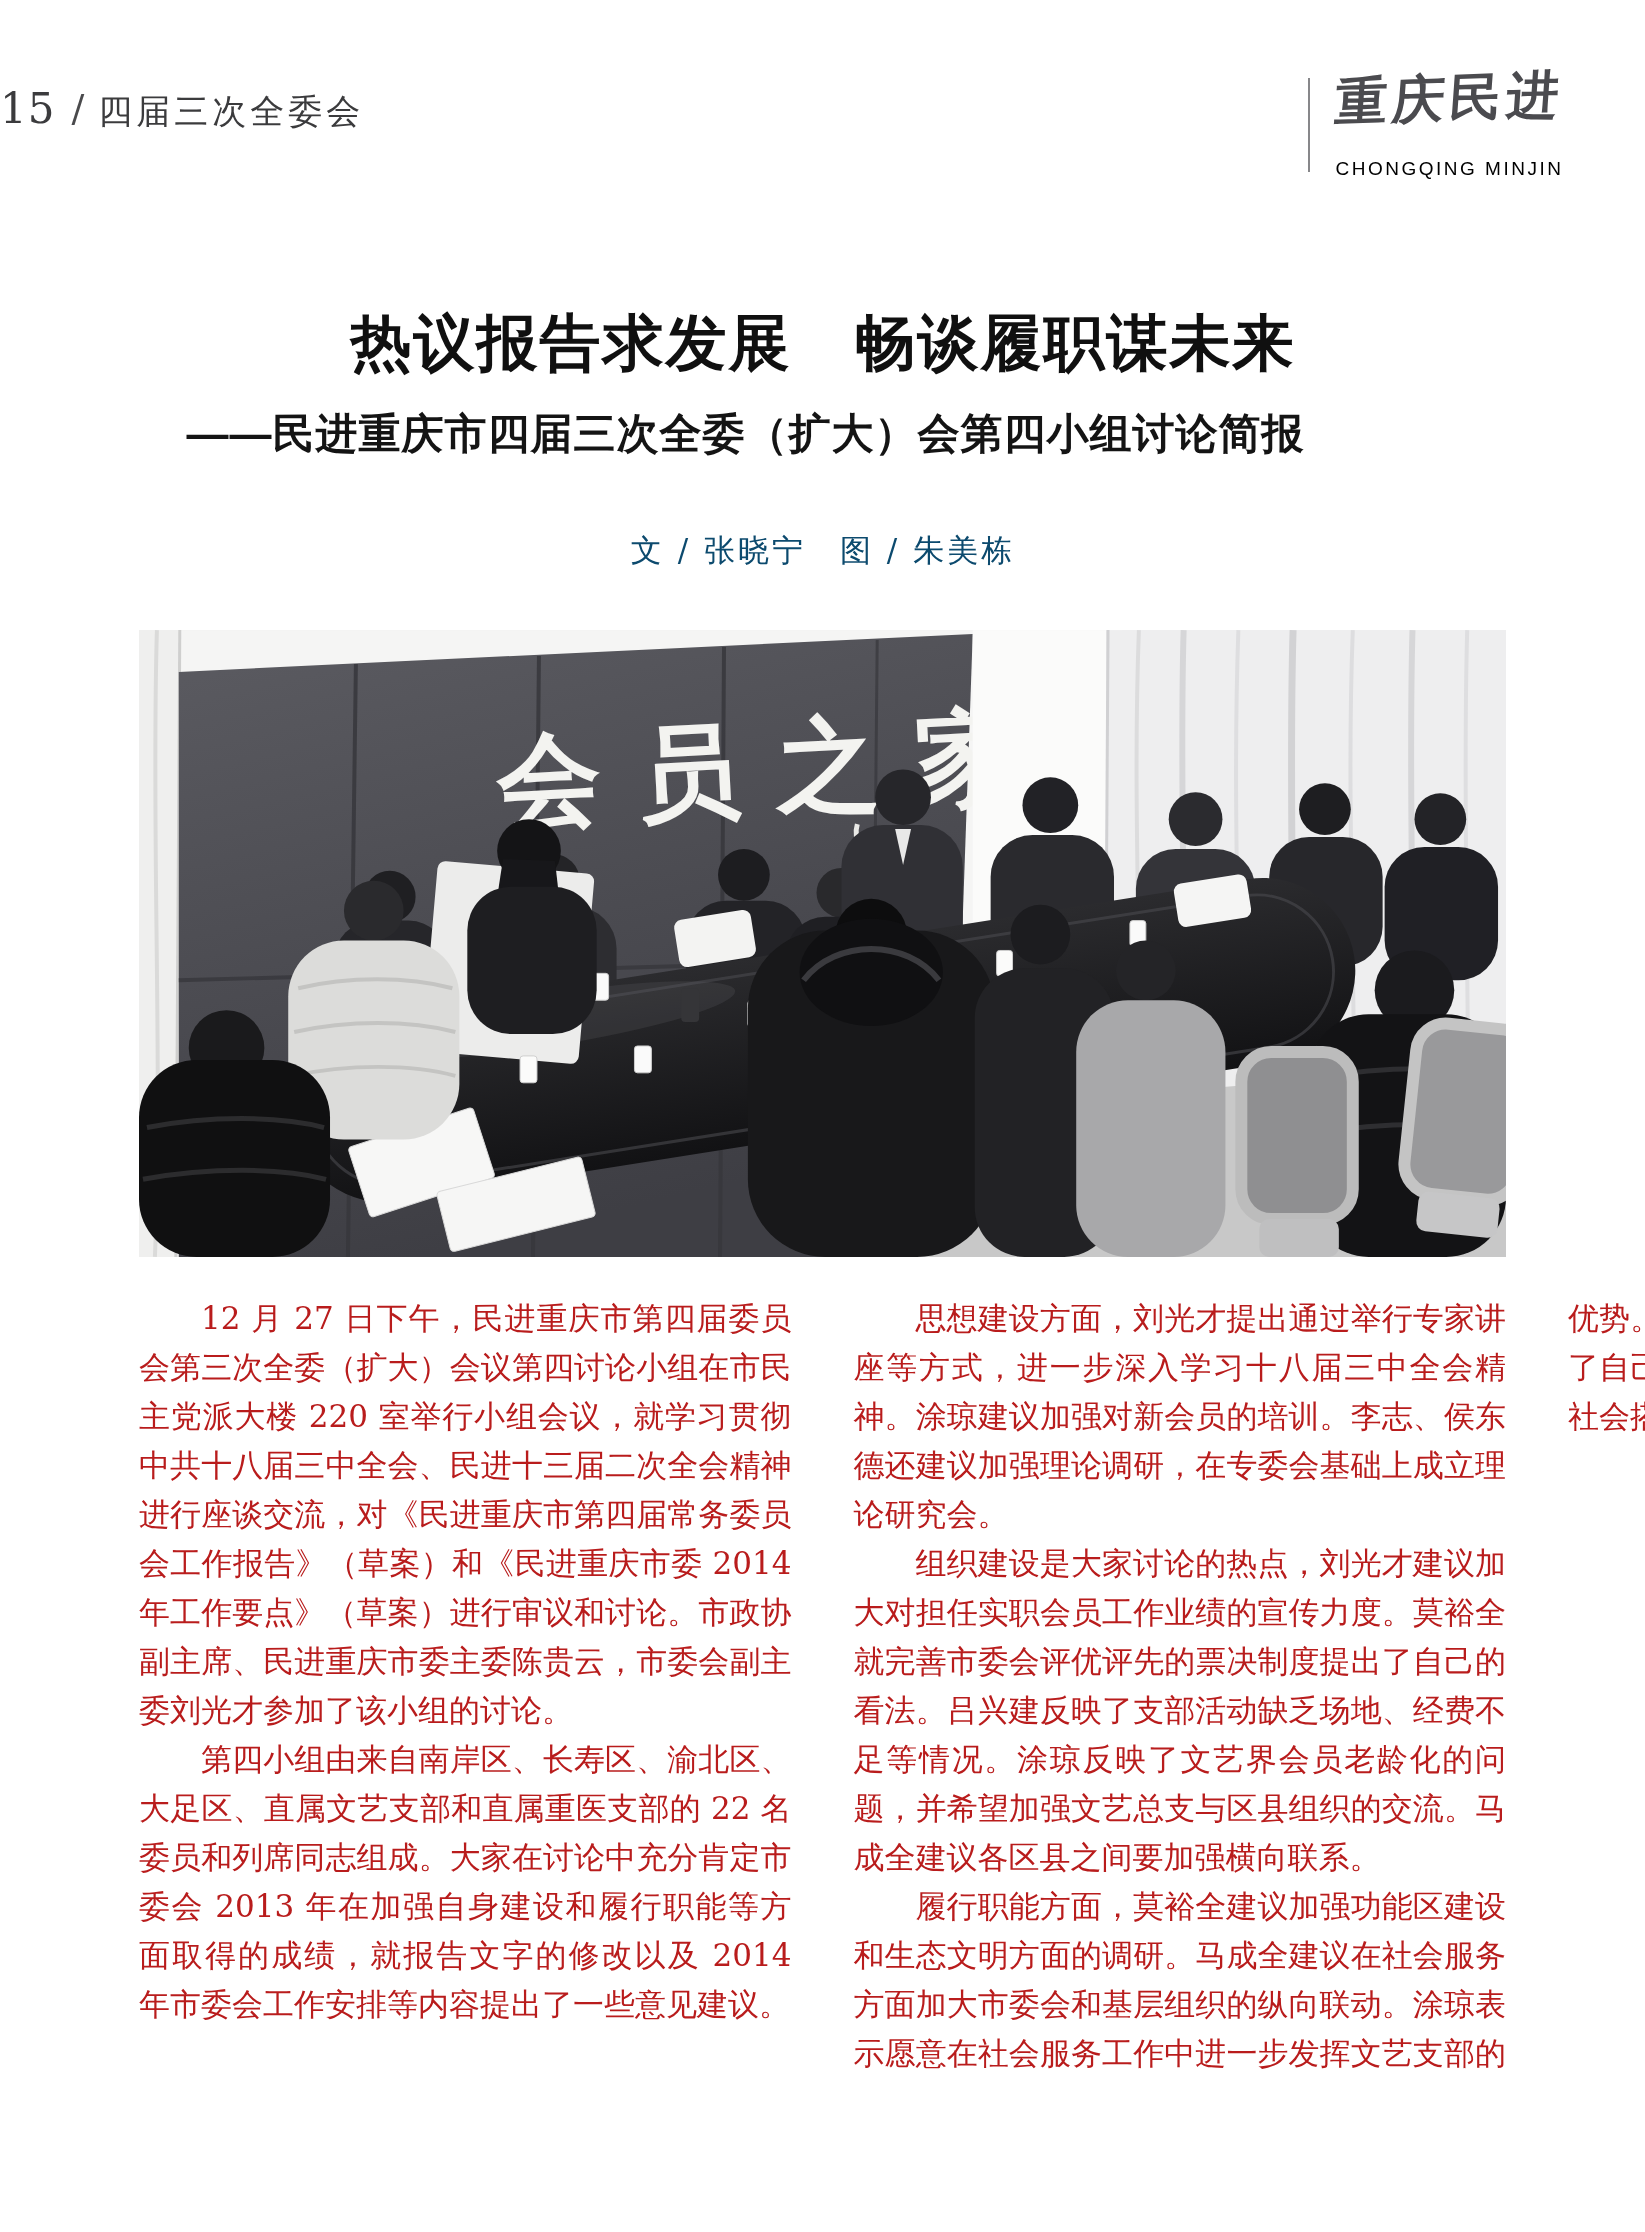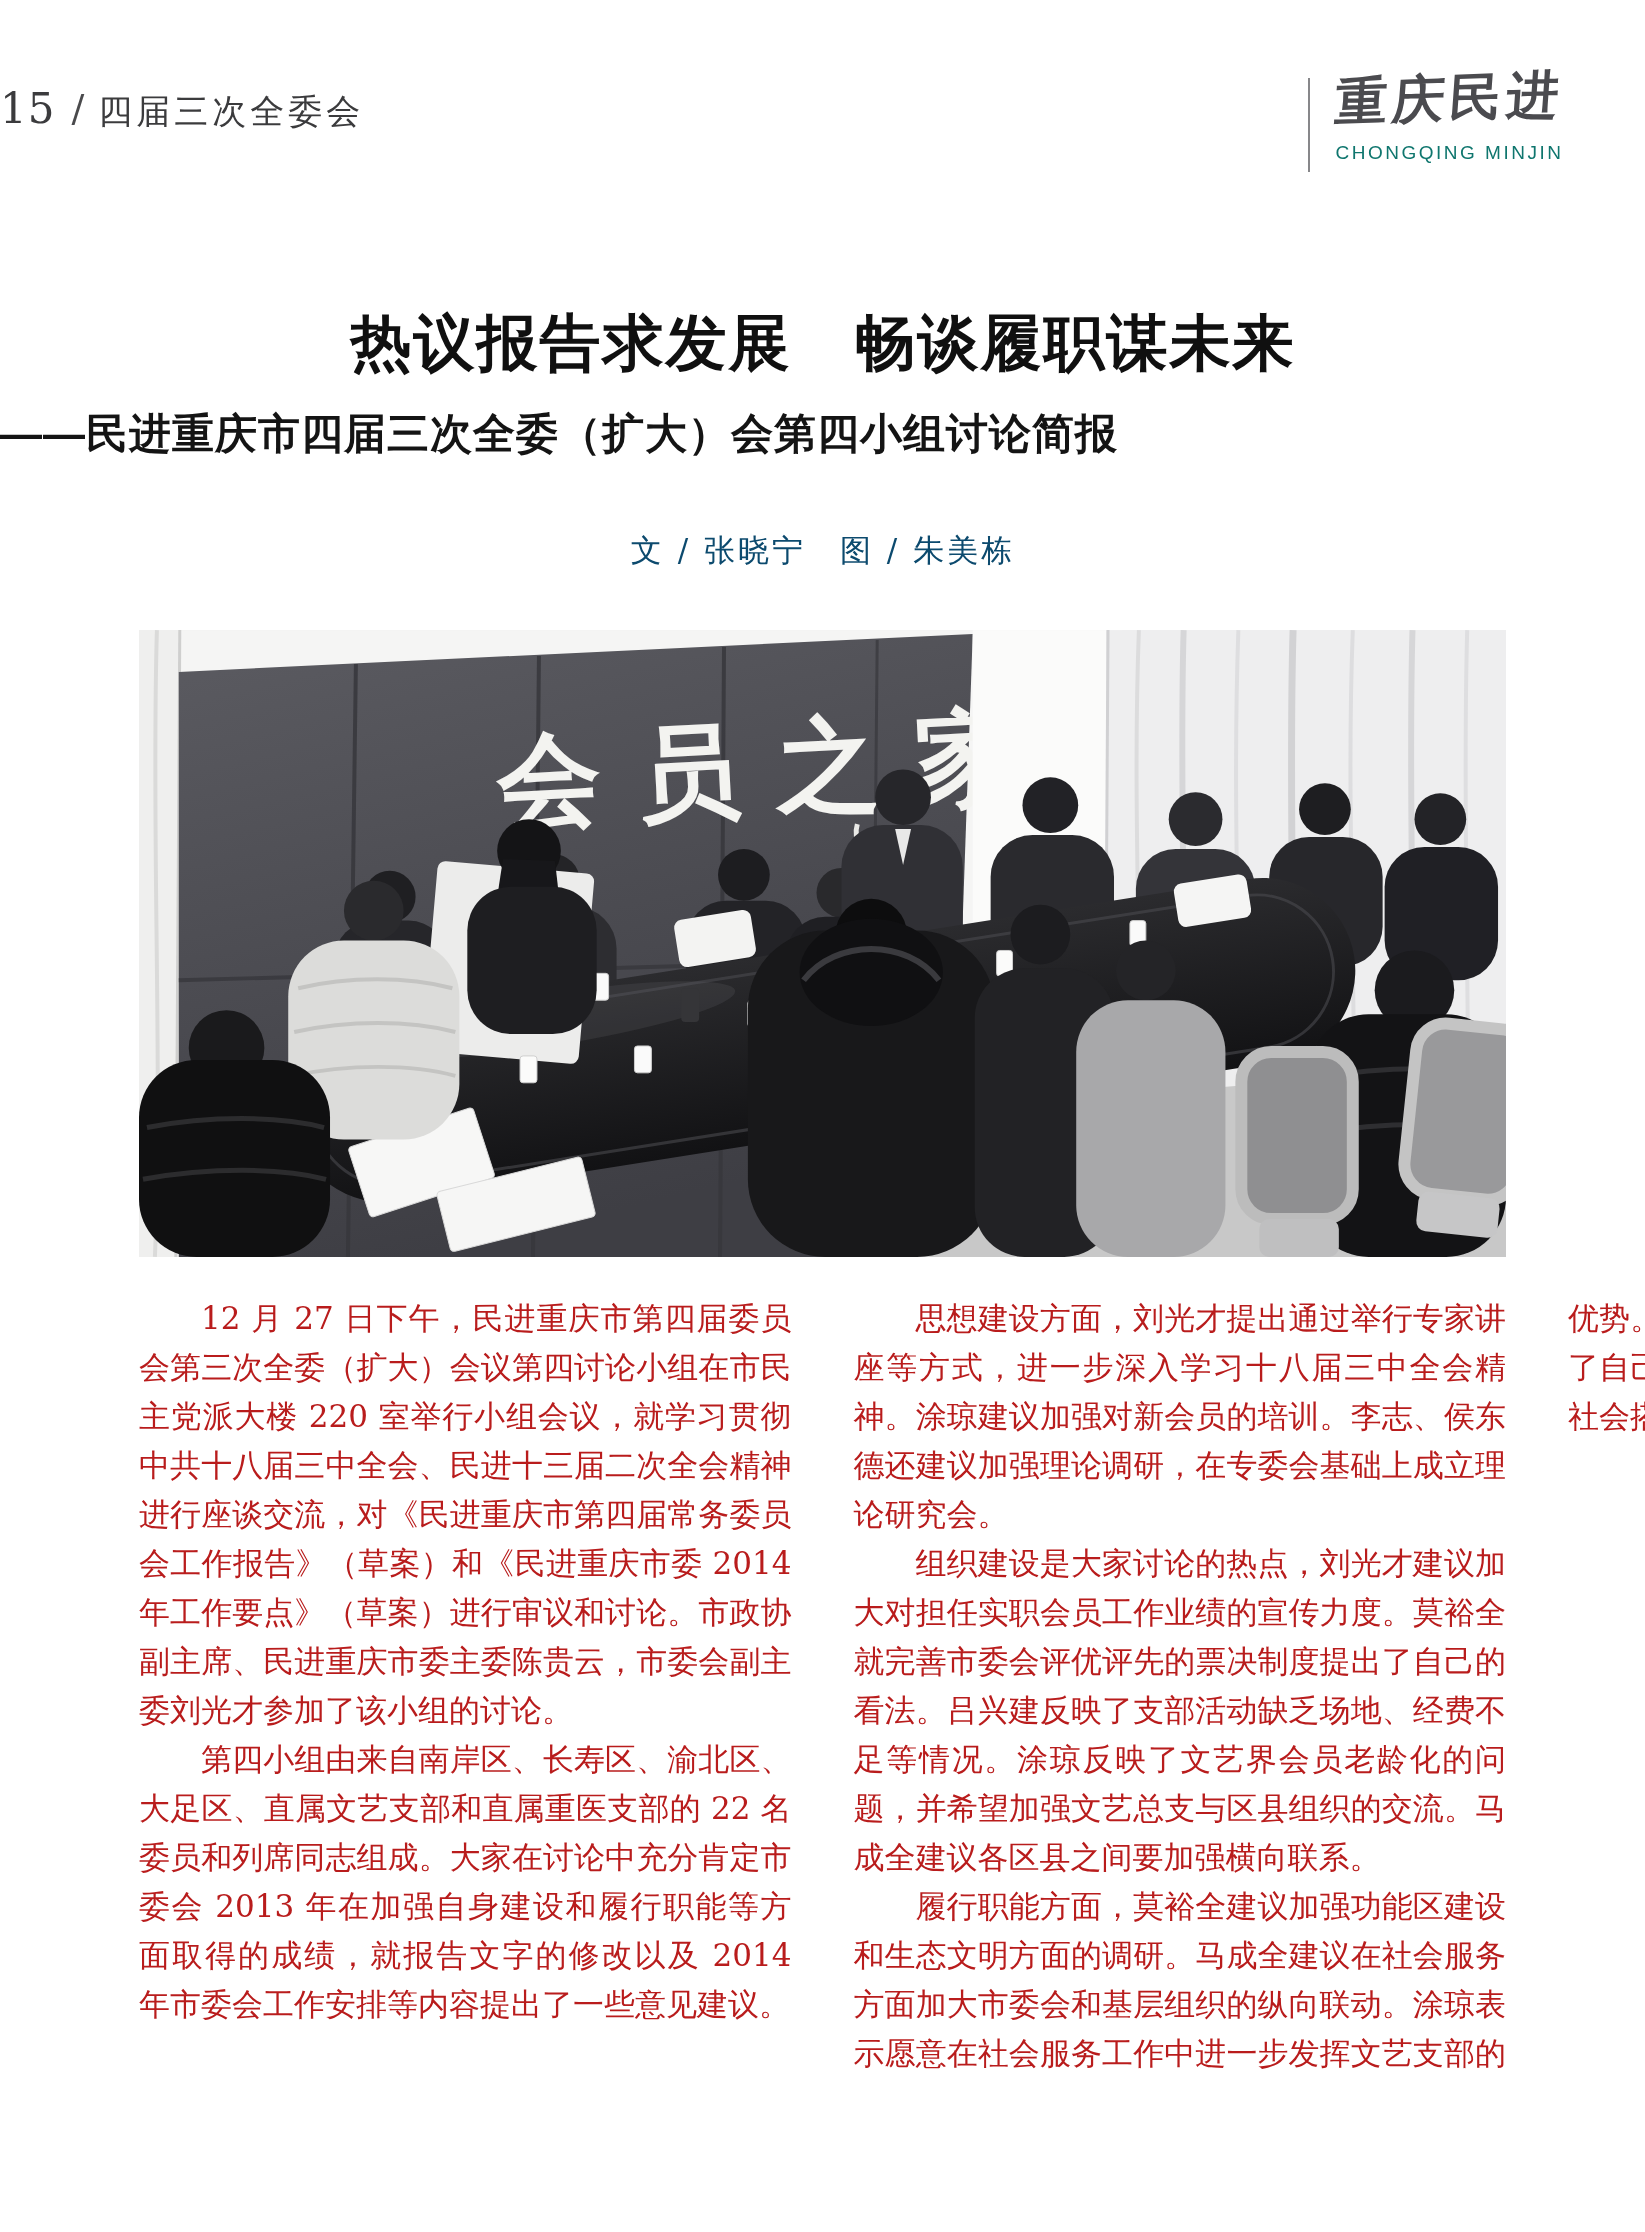--- a/index.html
+++ b/index.html
@@ -26,33 +26,34 @@
     position:absolute;left:1308px;top:78px;width:2px;height:94px;
     background:#87878a;
   }
   .logo-block{position:absolute;left:1329px;top:64px;width:241px;text-align:center;}
   .logo-cn{
     font-size:52px;font-weight:700;color:#4b4b4f;letter-spacing:5px;
     transform:skewX(-6deg) rotate(-2deg);white-space:nowrap;
   }
   .logo-en{
     font-family:"Liberation Sans", sans-serif;
-    font-size:19px;letter-spacing:2.5px;color:#0f766e;margin-top:8px;white-space:nowrap;
+    font-size:19px;letter-spacing:2.5px;color:#000000;margin-top:24px;white-space:nowrap;
   }
 
   
   .article-title{
     position:absolute;top:303px;left:0;width:1646px;
     text-align:center;font-size:61px;font-weight:900;letter-spacing:2px;
     color:#101010;
   }
   .article-subtitle{
     position:absolute;top:406px;left:0;width:1459px;
+    text-align:center;
     font-family:"Liberation Sans", sans-serif;
-    font-size:42px;font-weight:700;letter-spacing:1px;color:#141414;
+    font-size:42px;font-weight:700;letter-spacing:1px;color:#141414;padding-left:16px;
   }
   .article-byline{
     position:absolute;top:530px;left:0;width:1646px;
     text-align:center;font-size:31px;letter-spacing:3px;color:#0c4a6e;
   }
 
   
   .photo-frame{
     position:absolute;left:139px;top:630px;width:1367px;height:627px;
     background:#e9e9e9;overflow:hidden;

